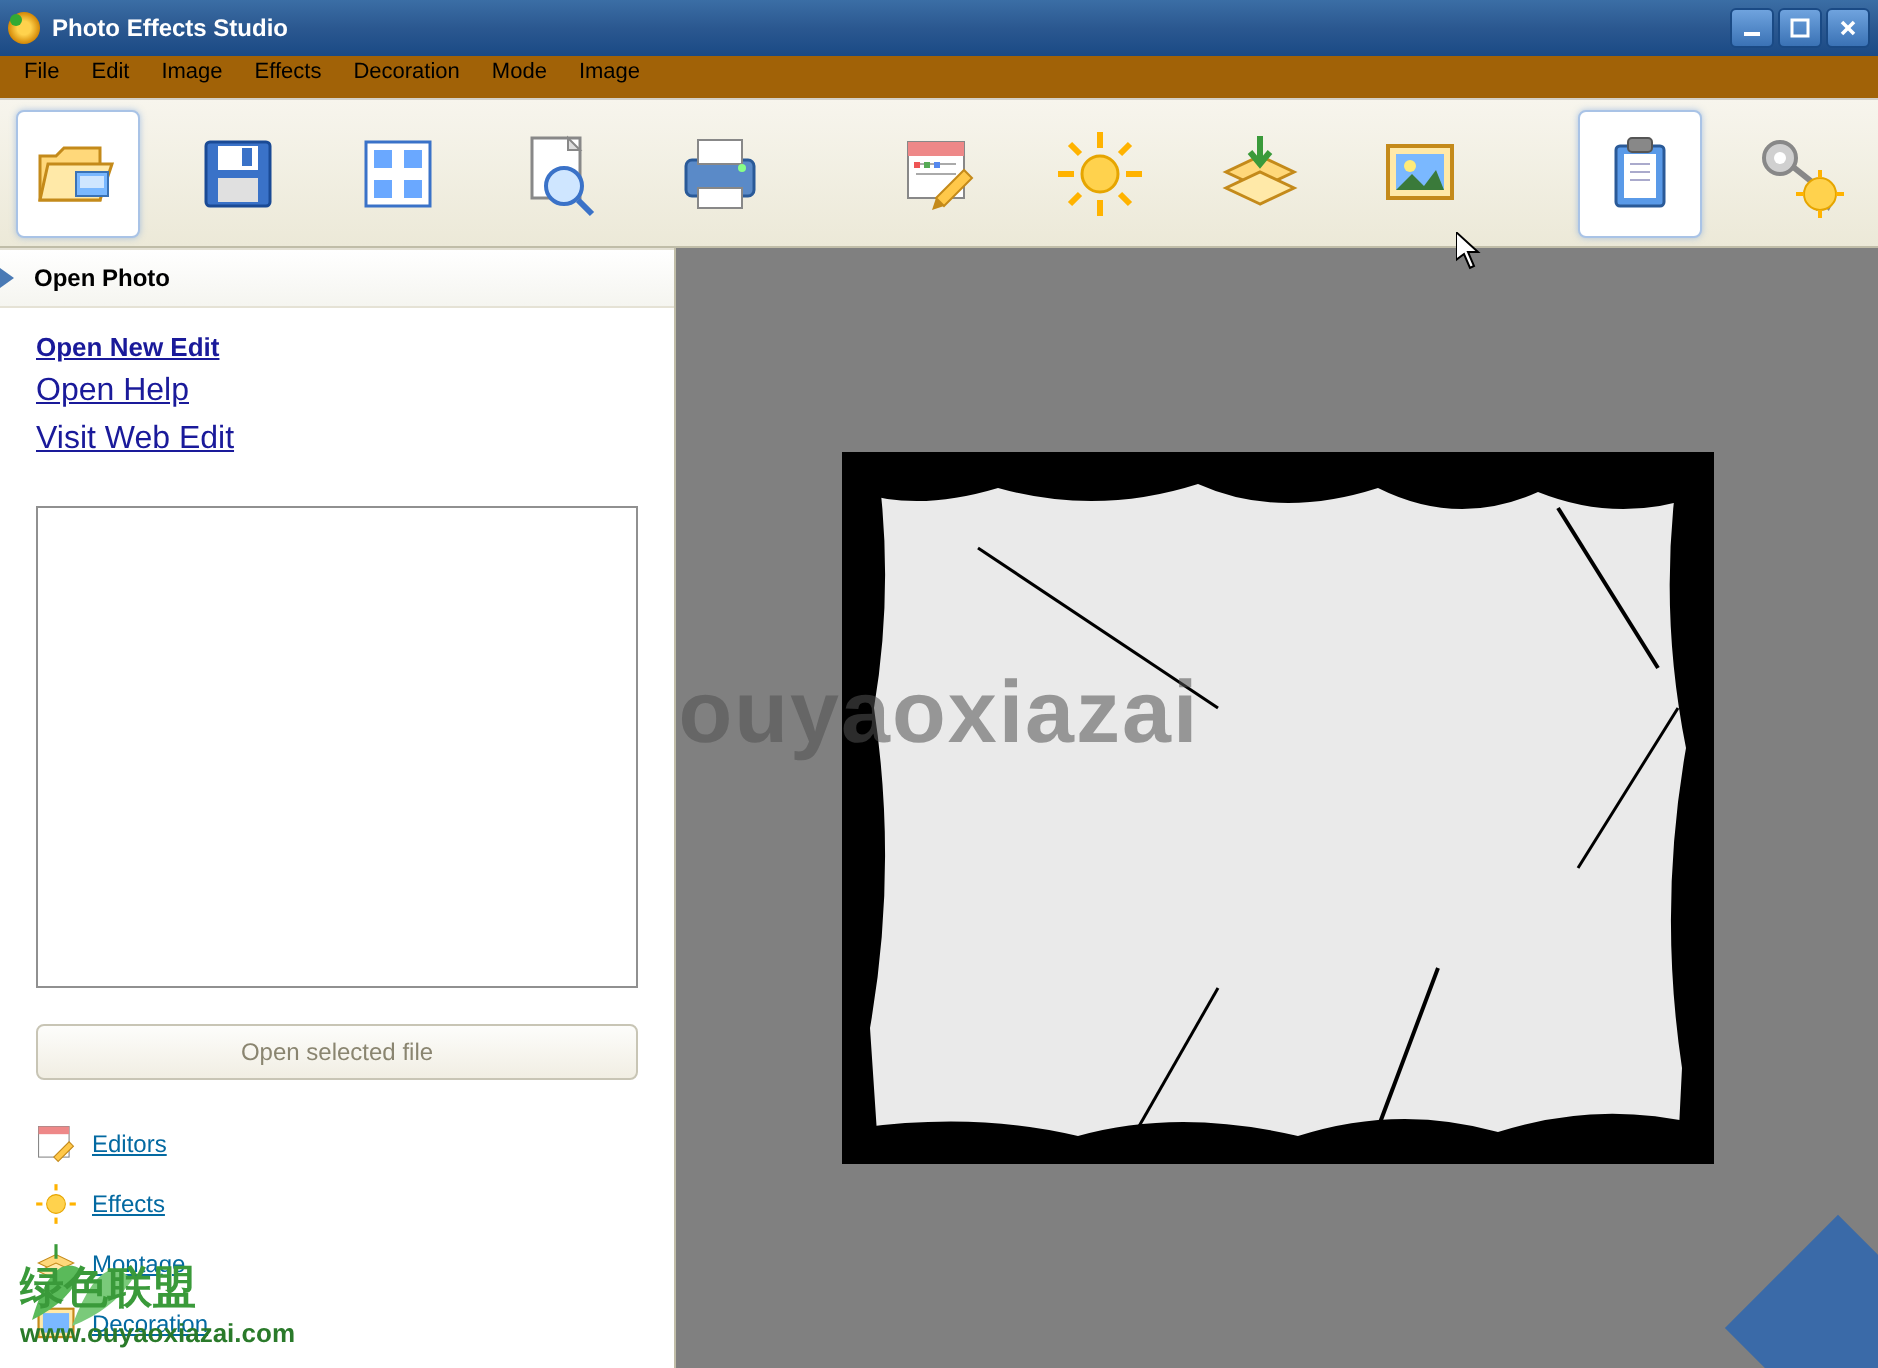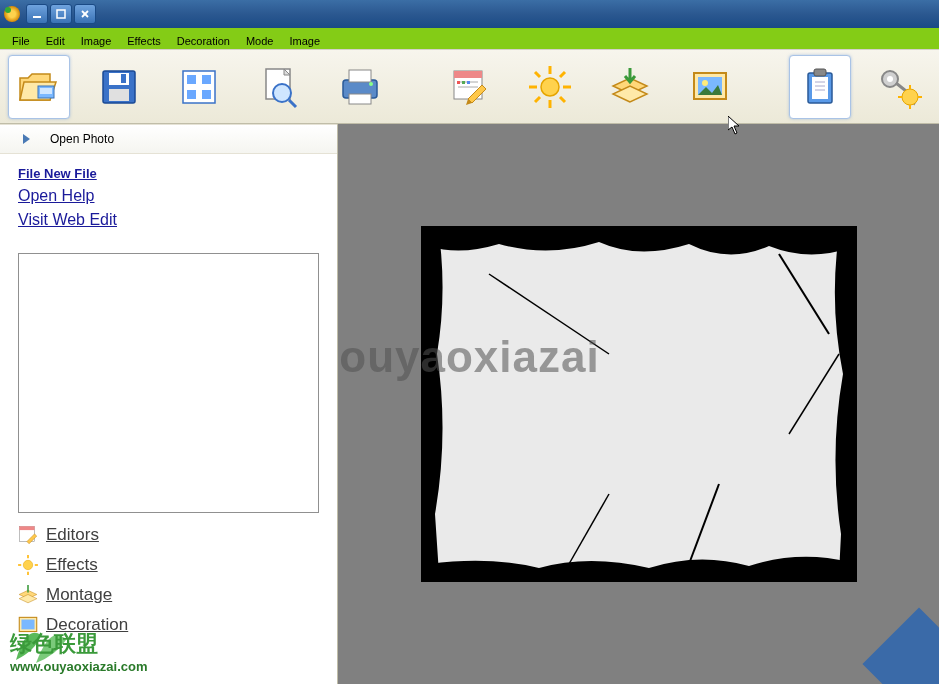--- a/index.html
+++ b/index.html
@@ -6,61 +6,62 @@
 body { font-family: Tahoma, Arial, sans-serif; font-size: 11px; width: 939px; height: 684px; overflow: hidden; background: #ece9d8; position: relative; }
 
 .titlebar { height: 28px; background: linear-gradient(to bottom, #3b6ea5 0%, #2b5890 50%, #1a4a85 100%); display: flex; align-items: center; padding: 0 4px; color: #fff; }
 .titlebar .app-icon { width: 16px; height: 16px; background: radial-gradient(circle, #ffd24d 30%, #d48806 70%); border-radius: 50%; margin-right: 6px; position: relative; }
 .titlebar .app-icon::after { content: ""; position: absolute; width: 6px; height: 6px; background: #3a3; border-radius: 50%; top: 1px; left: 1px; }
 .titlebar .title { font-weight: bold; font-size: 12px; flex: 1; }
 .win-controls { display: flex; gap: 2px; }
 .win-btn { width: 22px; height: 20px; background: linear-gradient(to bottom, #6fa3de, #3a72b5); border: 1px solid #1a4a85; border-radius: 3px; display: flex; align-items: center; justify-content: center; color: #fff; cursor: pointer; }
 .win-btn.close { background: linear-gradient(to bottom, #6fa3de, #3a72b5); }
 
-.menubar { height: 22px; background: #84cc16; display: flex; align-items: flex-end; padding: 0 4px; border-bottom: 1px solid #d4d0c8; }
+.menubar { height: 22px; background: #a16207; display: flex; align-items: flex-start; padding: 0 4px; border-bottom: 1px solid #d4d0c8; }
 .menu-item { padding: 2px 8px; cursor: pointer; }
 
 .toolbar { height: 74px; background: linear-gradient(to bottom, #f7f5ed 0%, #ece9d8 100%); border-bottom: 1px solid #c0bda8; display: flex; align-items: center; padding: 4px 8px; gap: 18px; }
 .toolbar .sep { width: 12px; }
 .tool-btn { width: 64px; height: 64px; display: flex; align-items: center; justify-content: center; border: 1px solid transparent; border-radius: 4px; cursor: pointer; }
 .tool-btn.selected { background: #fff; border: 1px solid #a9c3e6; box-shadow: 0 0 3px rgba(100,150,220,.5); }
 
 .content { display: flex; height: calc(684px - 28px - 22px - 74px); }
 
 .sidebar { width: 338px; background: #fff; border-right: 1px solid #c0bda8; display: flex; flex-direction: column; overflow: hidden; }
-.panel-header { background: linear-gradient(to bottom, #fff, #f5f5f0); padding: 7px 23px; display: flex; align-items: center; gap: 20px; font-weight: normal; font-size: 12px; border-top: 1px solid #e5e2d5; border-bottom: 1px solid #e5e2d5; }
+.panel-header { background: linear-gradient(to bottom, #fff, #f5f5f0); padding: 7px 0; display: flex; align-items: center; gap: 10px; font-weight: bold; font-size: 12px; border-top: 1px solid #e5e2d5; border-bottom: 1px solid #e5e2d5; }
 .arrow-icon { width: 0; height: 0; border-top: 5px solid transparent; border-bottom: 5px solid transparent; border-left: 7px solid #4a7ab5; }
 .panel-body { padding: 12px 18px 8px 18px; }
 .link { color: #1a1a9a; text-decoration: underline; cursor: pointer; display: block; margin-bottom: 6px; font-size: 16px; }
 .link.bold { font-weight: bold; font-size: 13px; }
 .preview-box { margin: 10px 18px 0 18px; height: 260px; border: 1px solid #909090; background: #fff; }
 .open-btn { margin: 18px 18px 10px 18px; height: 28px; border: 1px solid #c8c5b5; border-radius: 4px; background: linear-gradient(to bottom, #fdfdfb, #f1eee3); color: #8a8570; text-align: center; line-height: 26px; cursor: default; font-size: 12px; }
 .mode-grid { display: flex; flex-wrap: wrap; padding: 10px 16px; gap: 6px 12px; }
 .mode-item { display: flex; align-items: center; gap: 6px; width: 150px; cursor: pointer; }
-.mode-item .mi-label { color: #404040; text-decoration: underline; font-size: 17px; }
+.mode-item .mi-label { color: #0369a1; text-decoration: underline; font-size: 12px; }
 
 .canvas-area { flex: 1; background: #808080; position: relative; display: flex; align-items: center; justify-content: center; }
 .photo-frame { width: 436px; height: 356px; background: #000; position: relative; }
 .photo-inner { position: absolute; inset: 8px; background: #e8e8e8; }
 
 .watermark-main { position: absolute; top: 332px; left: 0; right: 0; text-align: center; font-size: 44px; font-weight: bold; color: rgba(80,80,80,0.55); pointer-events: none; letter-spacing: 1px; }
 .watermark-leaf { position: absolute; left: 10px; bottom: 10px; pointer-events: none; }
 .watermark-leaf .zh { color: #3a9a3a; font-size: 22px; font-weight: bold; }
 .watermark-leaf .url { color: #2a7a2a; font-size: 13px; font-weight: bold; }
 .corner-ribbon { position: absolute; right: -20px; bottom: -20px; width: 80px; height: 80px; background: #3a6aa8; transform: rotate(45deg); }
 
 .cursor-arrow { position: absolute; left: 728px; top: 116px; width: 14px; height: 20px; pointer-events: none; z-index: 100; }
 
 svg { display: block; }
 </style>
 </head>
 <body>
 
 <div class="titlebar">
   <div class="app-icon"></div>
+  <div class="title">Photo Effects Studio</div>
   <div class="win-controls">
     <div class="win-btn">
         <svg width="10" height="10">
           <rect x="1" y="7" width="8" height="2" fill="#fff"></rect>
         </svg>
       </div>
     <div class="win-btn">
         <svg width="10" height="10">
           <rect x="1" y="1" width="8" height="8" fill="none" stroke="#fff" stroke-width="1.5"></rect>
         </svg>
@@ -198,25 +199,26 @@
 </div>
 
 <div class="content">
 
   <div class="sidebar">
     <div class="panel-header">
       <span class="arrow-icon"></span>
       <span>Open Photo</span>
     </div>
     <div class="panel-body">
-      <a class="link bold">File New File</a>
+      <a class="link bold">Open New Edit</a>
       <a class="link">Open Help</a>
       <a class="link">Visit Web Edit</a>
     </div>
     <div class="preview-box"></div>
+    <div class="open-btn">Open selected file</div>
 
     <div class="mode-grid">
       <div class="mode-item">
         <svg width="24" height="24" viewBox="0 0 44 44">
             <rect x="6" y="6" width="28" height="28" fill="#fff" stroke="#888"></rect>
             <rect x="6" y="6" width="28" height="7" fill="#e88"></rect>
             <path d="M24 38 L38 24 L34 20 L20 34 Z" fill="#ffc84a" stroke="#c48a1a"></path>
           </svg>
         <span class="mi-label">Editors</span>
       </div>

